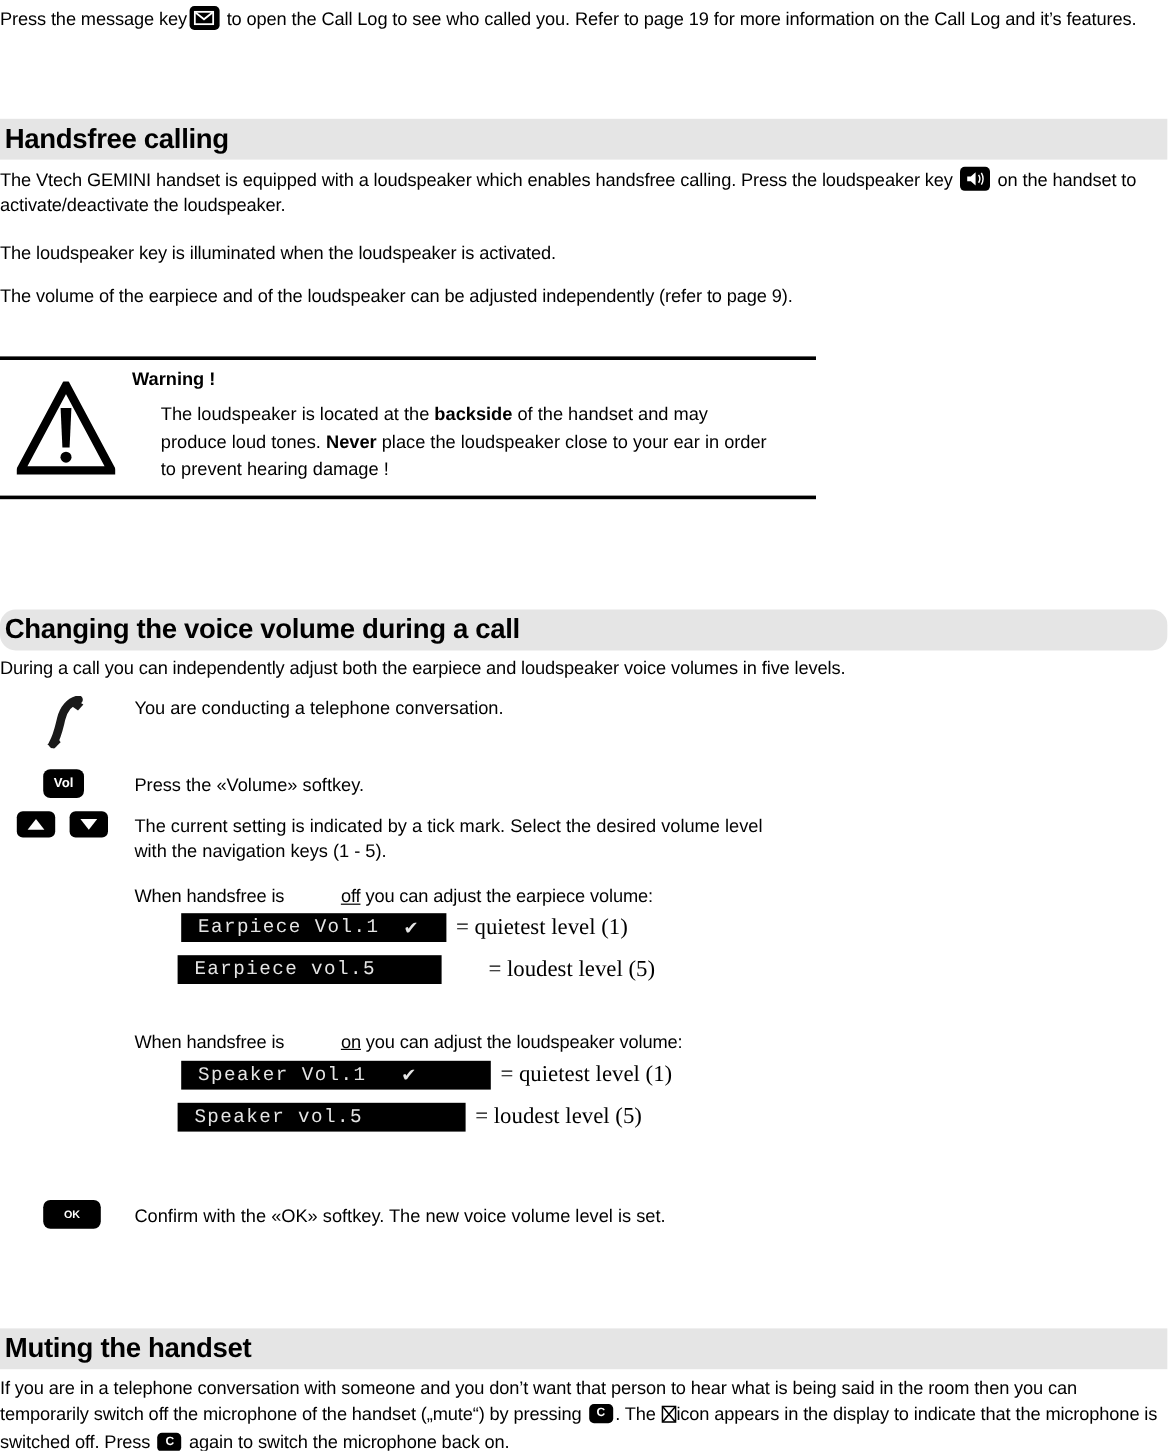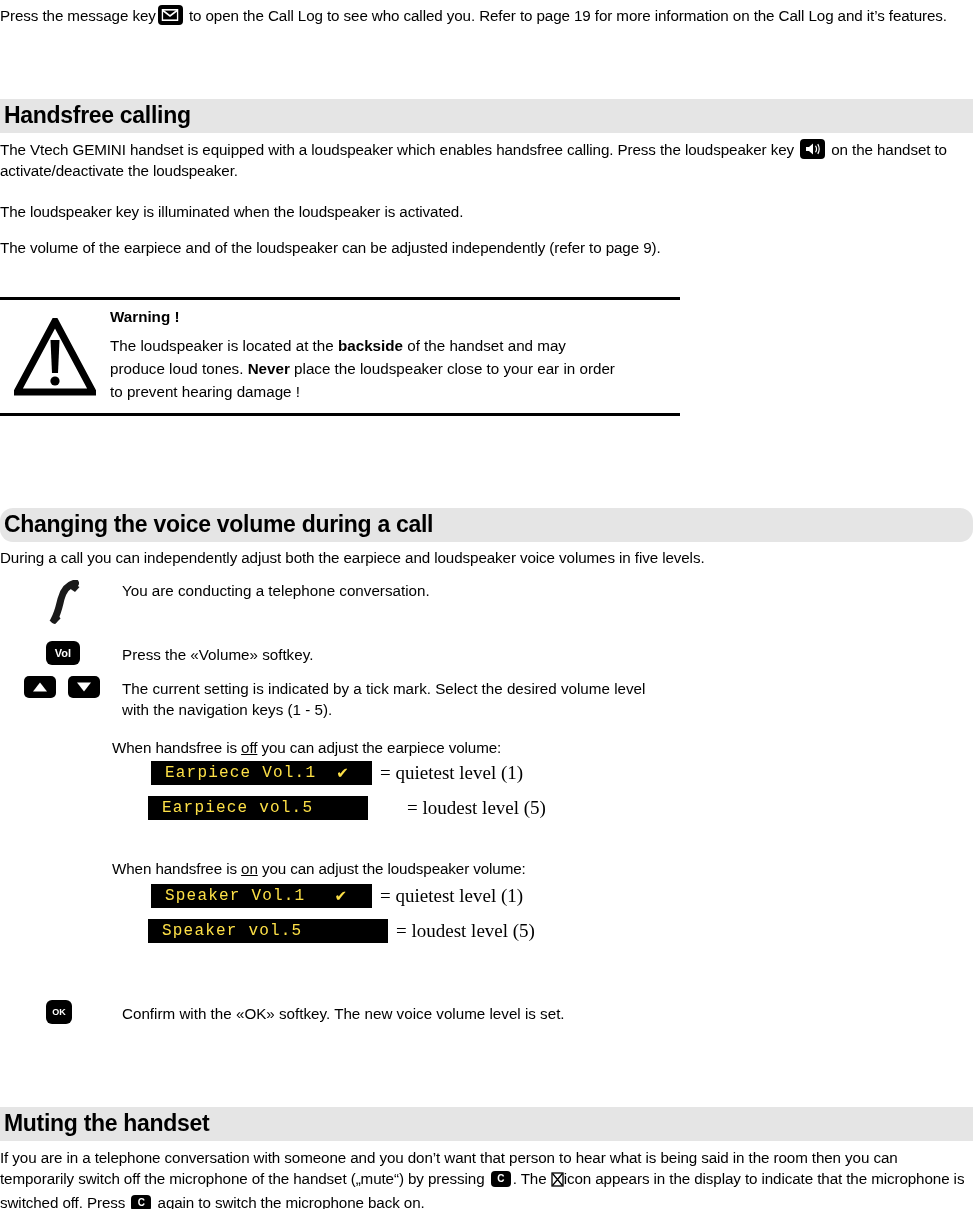--- a/index.html
+++ b/index.html
@@ -131,34 +131,33 @@
   .step-row {
     position: absolute;
     display: flex;
     align-items: flex-start;
   }
   .step-icon {
     width: 112px;
     flex: 0 0 112px;
     display: flex;
     align-items: center;
-    padding-left: 10px;
   }
   .step-icon-inner { margin-left: 36px; }
   .step-icon-inner.narrow { margin-left: 14px; }
   .step-text {
     font-family: "Liberation Sans", sans-serif;
     font-size: 15.2px;
     line-height: 21px;
   }
 
   
   .lcd {
     background: #000000;
-    color: #fde047;
+    color: #e5e5e5;
     font-family: "Liberation Mono", "DejaVu Sans Mono", monospace;
     font-size: 16px;
     letter-spacing: 1.2px;
     display: inline-flex;
     align-items: center;
     box-sizing: border-box;
     height: 24px;
     padding: 0 10px 0 14px;
     white-space: pre;
   }
@@ -173,21 +172,21 @@
     line-height: 24px;
     margin-left: 8px;
     white-space: nowrap;
   }
   .lcd-row {
     position: absolute;
     display: flex;
     align-items: center;
   }
 
-  u { text-decoration: underline; }
+  u { text-decoration: underline; margin-left: 43px; }
   b, strong { font-weight: bold; }
 </style>
 </head>
 <body>
 
 <div class="page">
 
   <div class="para" style="position:absolute; left:0; top:5px; width:973px;">
     <span>Press the message key</span><span class="keycap keycap-inline">
       <svg class="key-svg" width="17" height="12" viewBox="0 0 17 12">
@@ -221,21 +220,21 @@
     <div class="warning-inner">
       <div class="warning-icon">
         <svg width="82" height="78" viewBox="0 0 82 78">
           <path d="M41 3 L79 74 L3 74 Z" fill="none" stroke="#000000" stroke-width="7" stroke-linejoin="miter"></path>
           <path d="M41 22 L45.5 22 L44 55 L38 55 L36.5 22 Z" fill="#000000"></path>
           <circle cx="41" cy="63" r="4.6" fill="#000000"></circle>
         </svg>
       </div>
       <div class="warning-text">
         <div class="warning-title">Warning !</div>
-        <div class="warning-body" style="width:515px;">
+        <div class="warning-body" style="width:515px;margin-left:24px;">
           <span>The loudspeaker is located at the </span><b>backside</b><span> of the handset and may produce loud tones. </span><b>Never</b><span> place the loudspeaker close to your ear in order to prevent hearing damage !</span>
         </div>
       </div>
     </div>
   </div>
 
   <div class="section-band" style="position:absolute; left:0; top:508px;border-radius:13px;">
     <h2>Changing the voice volume during a call</h2>
   </div>
 
@@ -303,38 +302,38 @@
       <span>Earpiece vol.5</span>
     </span>
     <span class="lcd-eq">= loudest level (5)</span>
   </div>
 
   <div class="para" style="position:absolute; left:112px; top:858px; width:700px;">
     <span>When handsfree is </span><u>on</u><span> you can adjust the loudspeaker volume:</span>
   </div>
 
   <div class="lcd-row" style="left:151px; top:884px;">
-    <span class="lcd" style="width:221px;">
+    <span class="lcd" style="width:258px;">
       <span>Speaker Vol.1</span>
       <span class="tick" style="margin-left:29px;">✔</span>
     </span>
     <span class="lcd-eq">= quietest level (1)</span>
   </div>
 
   <div class="lcd-row" style="left:148px; top:919px;">
     <span class="lcd" style="width:240px;">
       <span>Speaker vol.5</span>
     </span>
     <span class="lcd-eq">= loudest level (5)</span>
   </div>
 
   <div class="step-row" style="left:0; top:1000px; width:900px; align-items:center;">
     <div class="step-icon">
       <div class="step-icon-inner">
-        <span class="keycap keycap-wide" style="width:26px;height:24px;">
+        <span class="keycap keycap-wide" style="width:48px;height:24px;">
           <span class="keycap-label tiny">OK</span>
         </span>
       </div>
     </div>
     <div class="step-text" style="margin-top:3px;">Confirm with the «OK» softkey. The new voice volume level is set.</div>
   </div>
 
   <div class="section-band" style="position:absolute; left:0; top:1107px;">
     <h2>Muting the handset</h2>
   </div>

